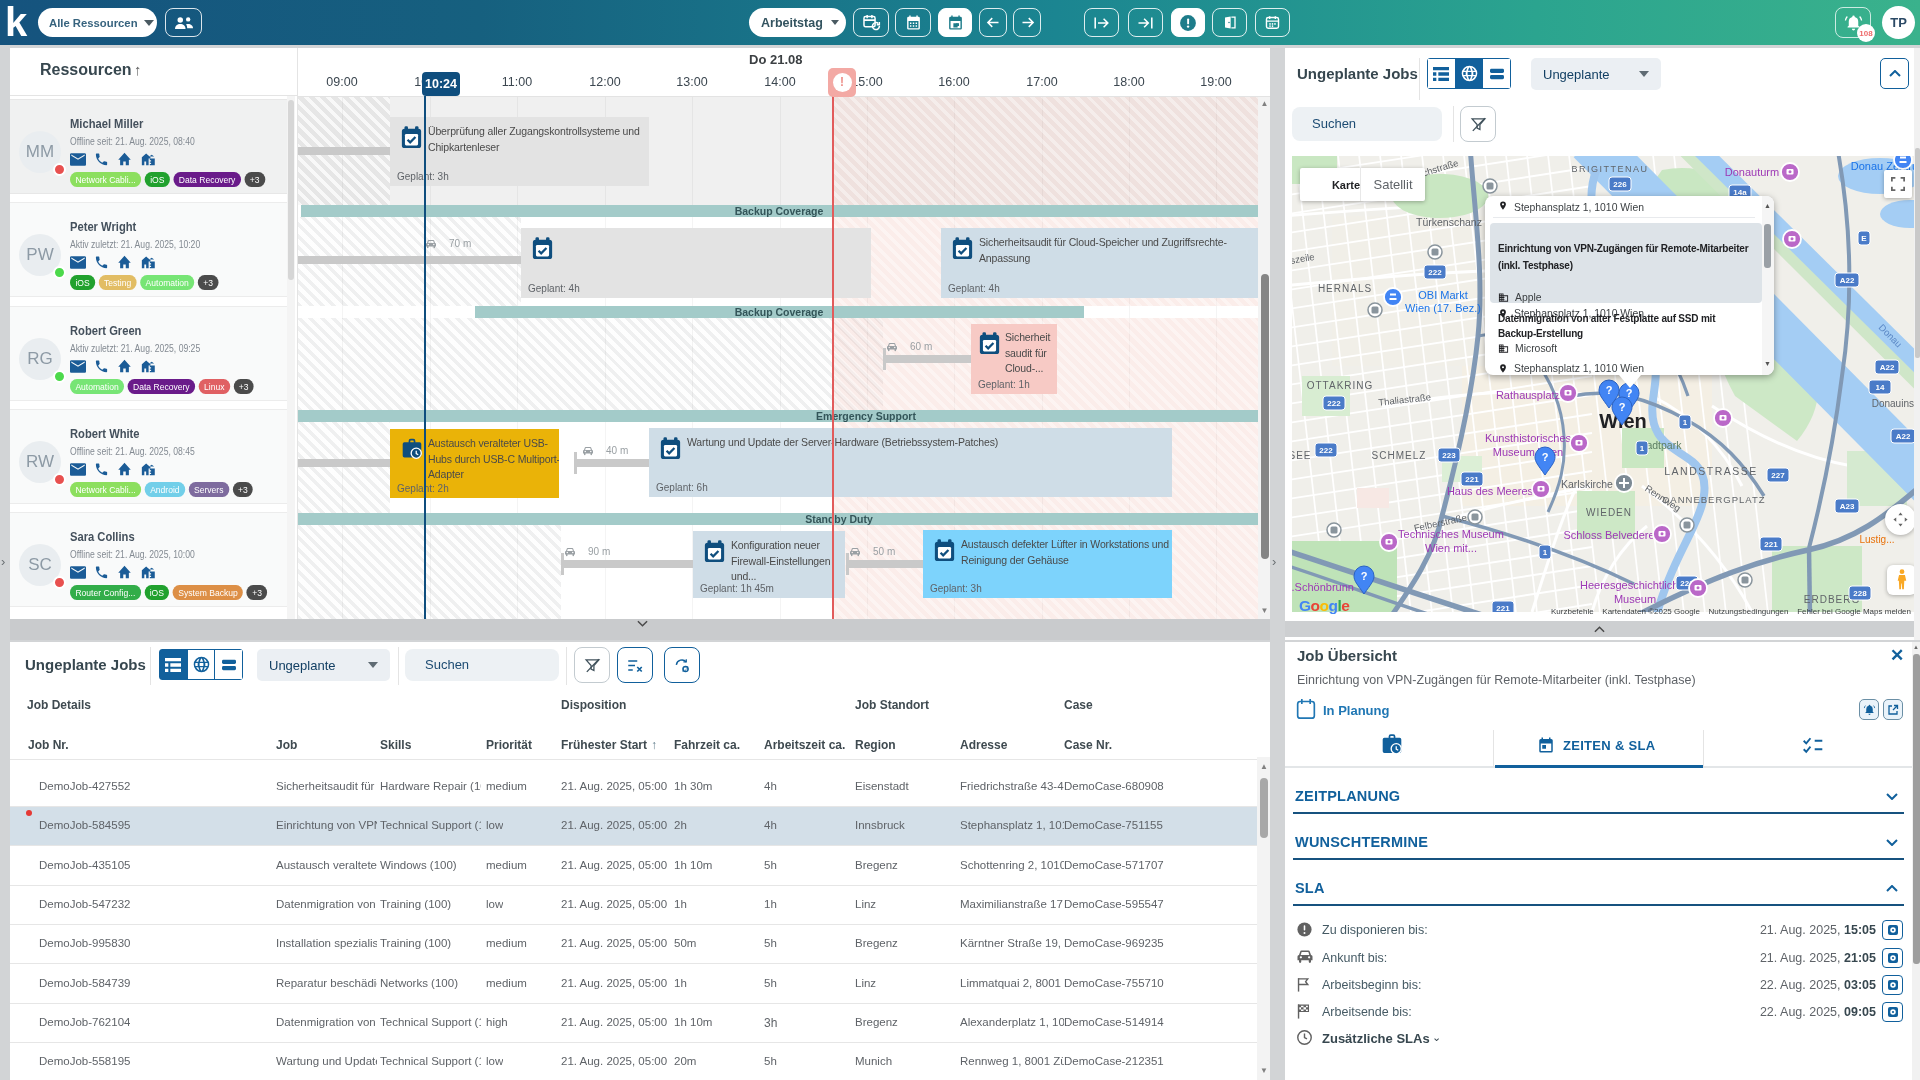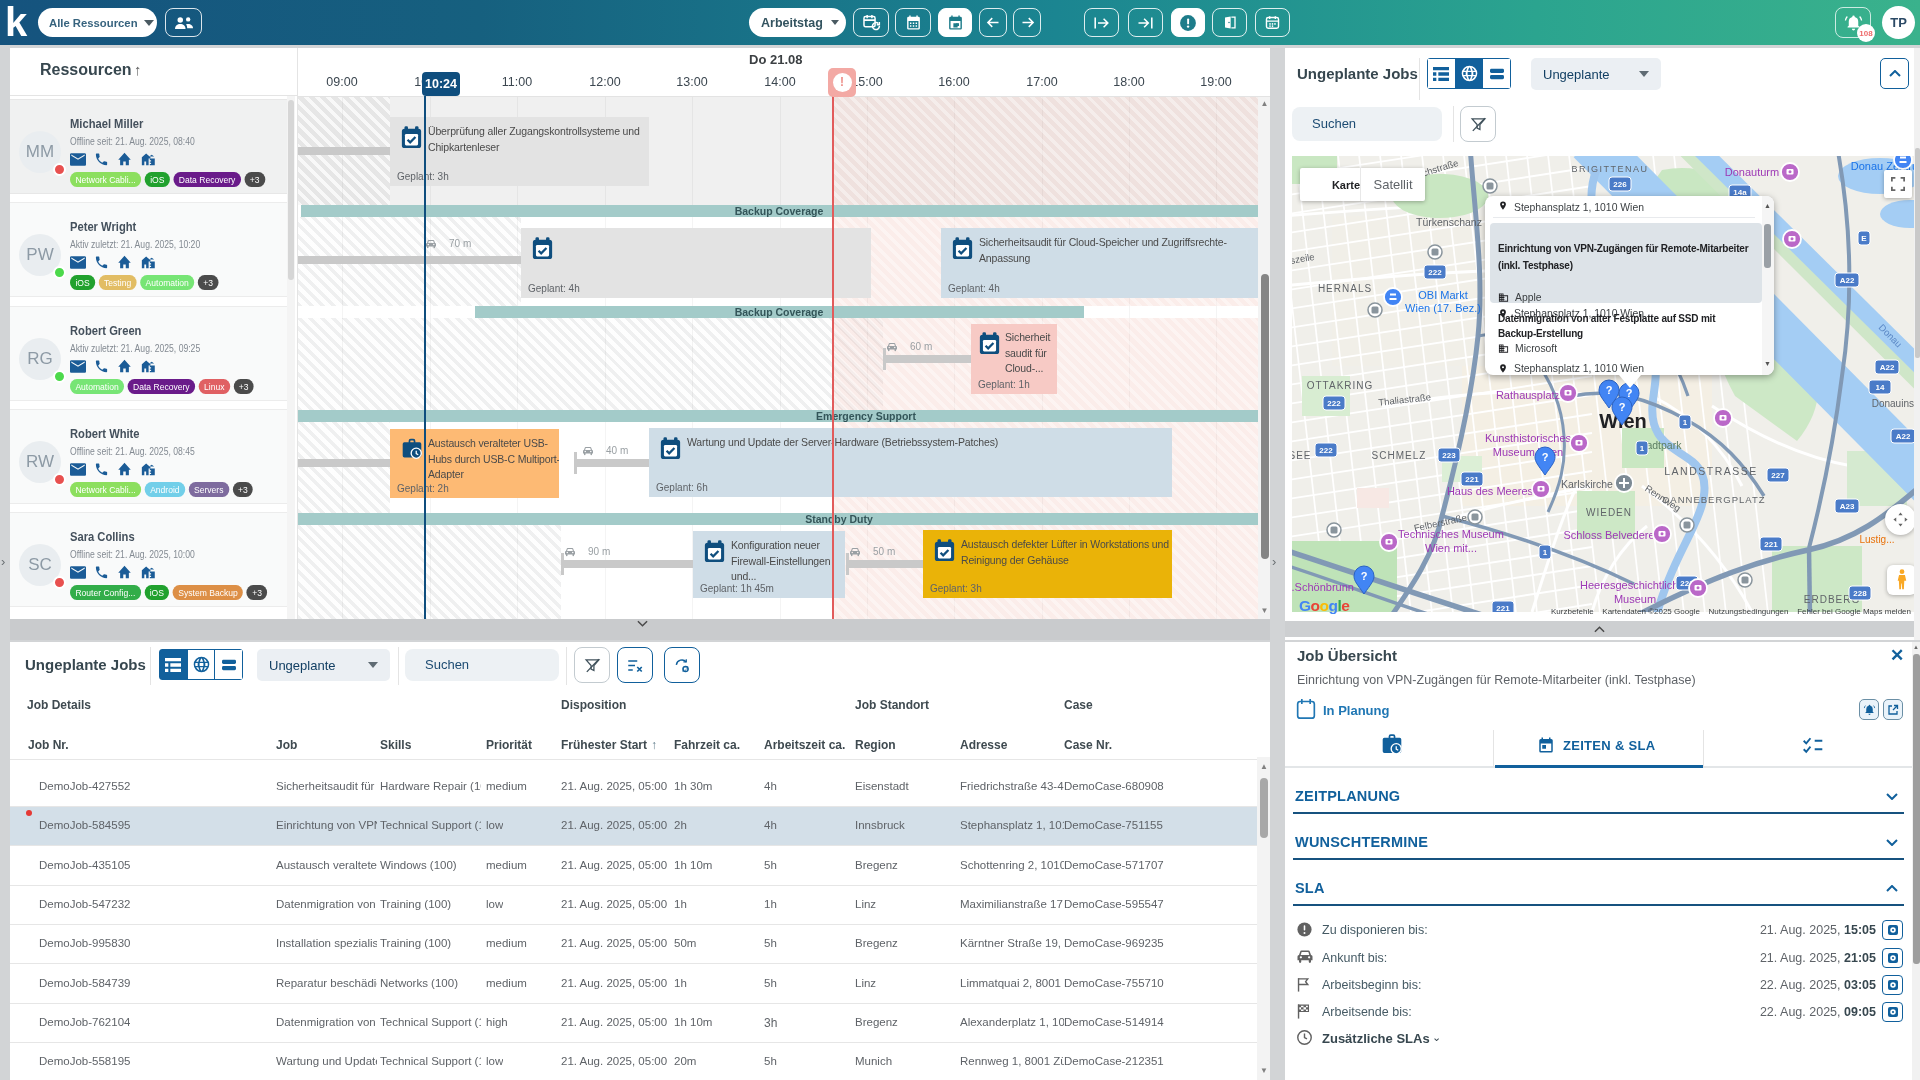--- a/index.html
+++ b/index.html
@@ -397,21 +397,21 @@
               <rect x="1" y="3" width="22" height="22" rx="3" fill="#0f4e7e"></rect>
               <rect x="4" y="0" width="4" height="7" rx="1.5" fill="#0f4e7e"></rect>
               <rect x="16" y="0" width="4" height="7" rx="1.5" fill="#0f4e7e"></rect>
               <rect x="4.5" y="9" width="15" height="13" rx="1.5" fill="#fff"></rect>
               <path d="M7.5 15.5l3 3 6-6" stroke="#0f4e7e" stroke-width="2.6" fill="none"></path>
             </svg>
           </div>
           <div class="btit" style="top:6px;left:34px">Sicherheit<br>saudit für<br>Cloud-...</div>
           <div class="bgep">Geplant: 1h</div>
         </div>
-        <div class="block" style="left:92px;top:381px;width:169px;height:69px;background:#fdba74">
+        <div class="block" style="left:92px;top:381px;width:169px;height:69px;background:#eab308">
           <div class="bico">
             <svg width="22" height="22" viewBox="0 0 26 24">
               <path d="M9 4V2.5A2.5 2.5 0 0 1 11.5 0h3A2.5 2.5 0 0 1 17 2.5V4h5a2 2 0 0 1 2 2v14a2 2 0 0 1-2 2H4a2 2 0 0 1-2-2V6a2 2 0 0 1 2-2zm2 0h4V2.5a.5.5 0 0 0-.5-.5h-3a.5.5 0 0 0-.5.5z" fill="#0f4e7e"></path>
               <circle cx="18" cy="17" r="6" fill="#0f4e7e" stroke="#fff" stroke-width="1.6"></circle>
               <path d="M18 14v3.4l2.4 1.4" stroke="#fff" stroke-width="1.5" fill="none"></path>
             </svg>
           </div>
           <div class="btit" style="top:7px">Austausch veralteter USB-<br>Hubs durch USB-C Multiport-<br>Adapter</div>
           <div class="bgep">Geplant: 2h</div>
         </div>
@@ -434,21 +434,21 @@
               <rect x="1" y="3" width="22" height="22" rx="3" fill="#0f4e7e"></rect>
               <rect x="4" y="0" width="4" height="7" rx="1.5" fill="#0f4e7e"></rect>
               <rect x="16" y="0" width="4" height="7" rx="1.5" fill="#0f4e7e"></rect>
               <rect x="4.5" y="9" width="15" height="13" rx="1.5" fill="#fff"></rect>
               <path d="M7.5 15.5l3 3 6-6" stroke="#0f4e7e" stroke-width="2.6" fill="none"></path>
             </svg>
           </div>
           <div class="btit" style="top:7px">Konfiguration neuer<br>Firewall-Einstellungen<br>und...</div>
           <div class="bgep">Geplant: 1h 45m</div>
         </div>
-        <div class="block" style="left:625px;top:482px;width:249px;height:68px;background:#eab308">
+        <div class="block" style="left:625px;top:482px;width:249px;height:68px;background:#7dd3fc">
           <div class="bico">
             <svg width="21" height="23" viewBox="0 0 24 26">
               <rect x="1" y="3" width="22" height="22" rx="3" fill="#0f4e7e"></rect>
               <rect x="4" y="0" width="4" height="7" rx="1.5" fill="#0f4e7e"></rect>
               <rect x="16" y="0" width="4" height="7" rx="1.5" fill="#0f4e7e"></rect>
               <rect x="4.5" y="9" width="15" height="13" rx="1.5" fill="#fff"></rect>
               <path d="M7.5 15.5l3 3 6-6" stroke="#0f4e7e" stroke-width="2.6" fill="none"></path>
             </svg>
           </div>
           <div class="btit" style="top:7px">Austausch defekter Lüfter in Workstations und<br>Reinigung der Gehäuse</div>

